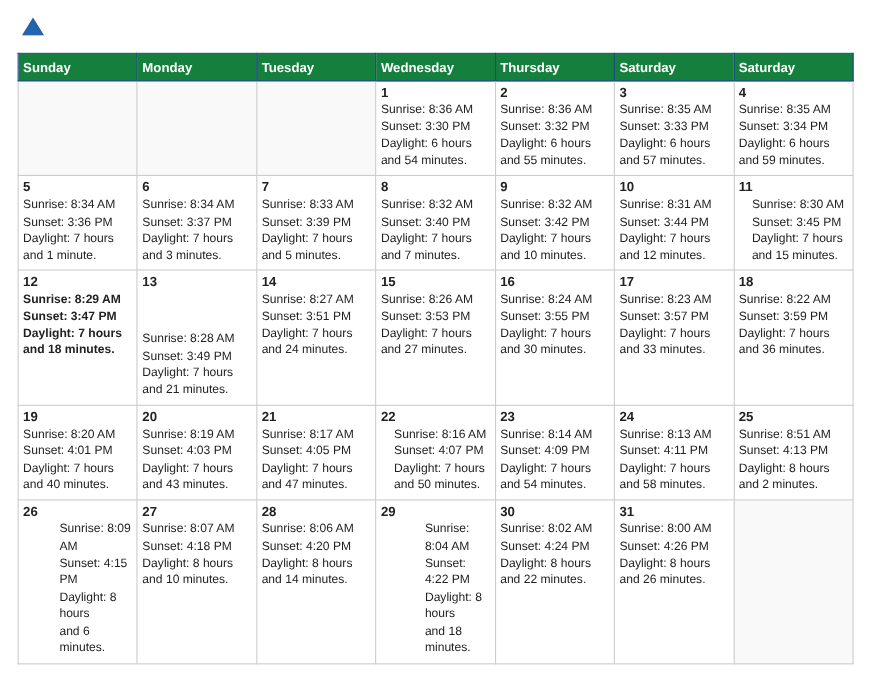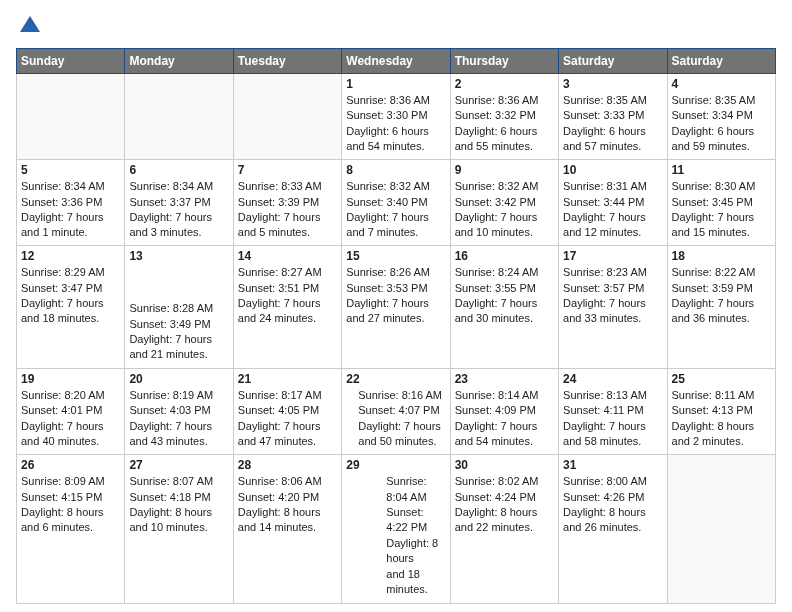--- a/index.html
+++ b/index.html
@@ -60,21 +60,21 @@
       color: #444;
     }
     .calendar {
       flex: 1;
       border: 1px solid #ccc;
       border-collapse: collapse;
       width: 100%;
       table-layout: fixed;
     }
     .calendar th {
-      background: #737373;
+      background: #15803d;
       color: #fff;
       font-size: 12px;
       font-weight: bold;
       padding: 5px 4px;
       text-align: left;
       border: 1px solid #1e4a8a;
     }
     .calendar td {
       border: 1px solid #ccc;
       vertical-align: top;
@@ -203,30 +203,30 @@
           </td>
           <td>
             <span class="day-num">10</span>
             <div class="day-info" style="white-space: pre-line;">Sunrise: 8:31 AM
 Sunset: 3:44 PM
 Daylight: 7 hours
 and 12 minutes.</div>
           </td>
           <td>
             <span class="day-num">11</span>
-            <div class="day-info" style="white-space: pre-line;">Sunrise: 8:30 AM
+            <div class="day-info" style="white-space: pre-line; margin-left: 12px;">Sunrise: 8:30 AM
 Sunset: 3:45 PM
 Daylight: 7 hours
 and 15 minutes.</div>
           </td>
         </tr>
         <tr>
           <td>
             <span class="day-num">12</span>
-            <div class="day-info" style="white-space: pre-line;">Sunrise: 8:29 AM
+            <div class="day-info" style="white-space: pre-line; font-weight: bold;">Sunrise: 8:29 AM
 Sunset: 3:47 PM
 Daylight: 7 hours
 and 18 minutes.</div>
           </td>
           <td>
             <span class="day-num">13</span>
             <div class="day-info" style="white-space: pre-line; margin-top: 38px;">Sunrise: 8:28 AM
 Sunset: 3:49 PM
 Daylight: 7 hours
 and 21 minutes.</div>
@@ -305,30 +305,30 @@
           </td>
           <td>
             <span class="day-num">24</span>
             <div class="day-info" style="white-space: pre-line;">Sunrise: 8:13 AM
 Sunset: 4:11 PM
 Daylight: 7 hours
 and 58 minutes.</div>
           </td>
           <td>
             <span class="day-num">25</span>
-            <div class="day-info" style="white-space: pre-line;">Sunrise: 8:11 AM
+            <div class="day-info" style="white-space: pre-line;">Sunrise: 8:51 AM
 Sunset: 4:13 PM
 Daylight: 8 hours
 and 2 minutes.</div>
           </td>
         </tr>
         <tr>
           <td>
             <span class="day-num">26</span>
-            <div class="day-info" style="white-space: pre-line;">Sunrise: 8:09 AM
+            <div class="day-info" style="white-space: pre-line; margin-left: 33px;">Sunrise: 8:09 AM
 Sunset: 4:15 PM
 Daylight: 8 hours
 and 6 minutes.</div>
           </td>
           <td>
             <span class="day-num">27</span>
             <div class="day-info" style="white-space: pre-line;">Sunrise: 8:07 AM
 Sunset: 4:18 PM
 Daylight: 8 hours
 and 10 minutes.</div>

